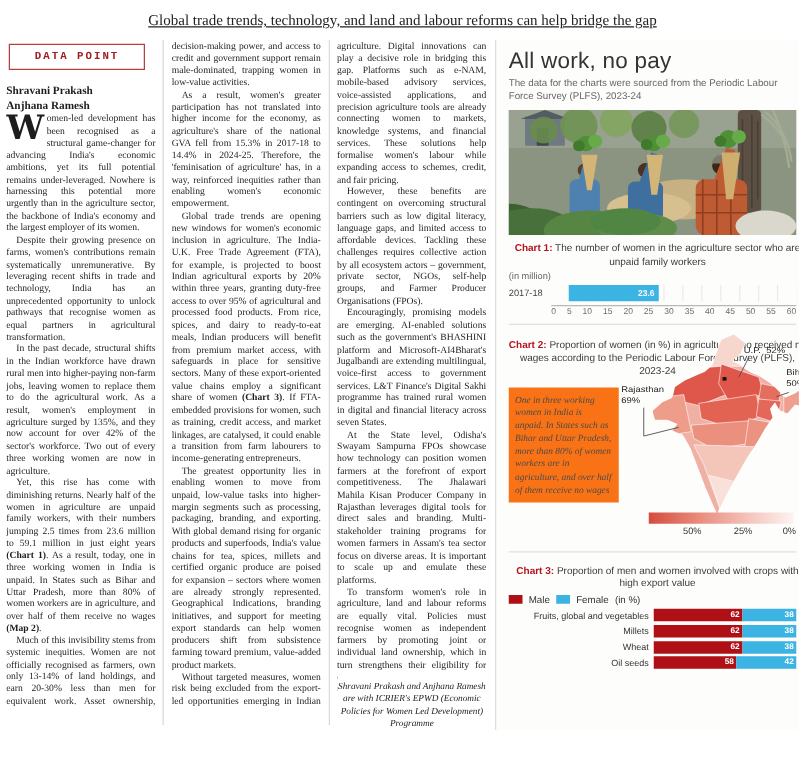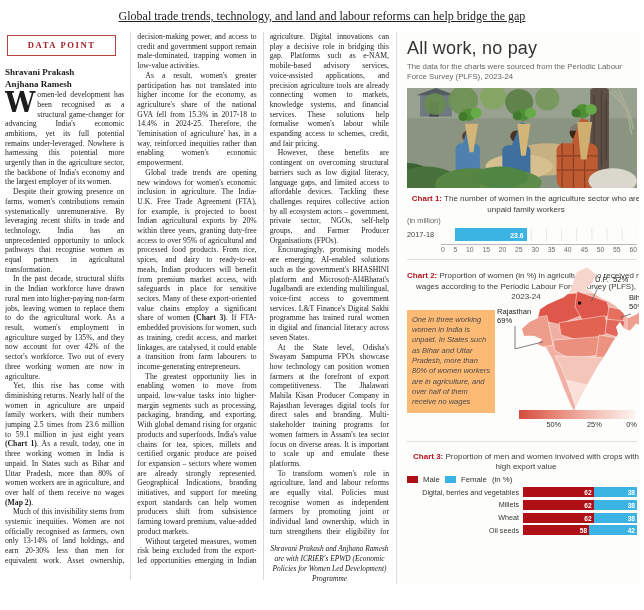--- a/index.html
+++ b/index.html
@@ -6,21 +6,21 @@
   body{width:644px;height:610px;overflow:hidden;font-family:"Liberation Serif",serif;color:#1b1b1b;position:relative;}
   
   .headline{font-family:"DejaVu Serif",serif;font-style:italic;font-weight:700;font-size:22.5px;letter-spacing:-0.6px;text-align:center;margin:6px 6px 0;color:#111;}
   .subtitle{text-align:center;font-size:12px;font-weight:500;text-decoration:underline;margin:9px 0 8px;color:#222;}
   
   .main{display:flex;padding:0 5px;height:552px;}
   .article-wrap{width:384px;position:relative;flex:none;}
   .article{height:548px;overflow:hidden;column-count:3;column-gap:13px;column-rule:1px solid #d9d9d9;font-size:7.7px;line-height:1.26;text-align:justify;color:#1d1d1d;}
   .article p{margin:0;text-indent:8px;}
   .article p.noindent{text-indent:0;}
-  .kicker{border:1px solid #b5403f;color:#a02125;font-weight:700;letter-spacing:1.6px;text-align:center;font-size:8.6px;padding:4px 2px;margin:3px 8px 10px 2px;font-family:Liberation Serif, serif;}
+  .kicker{border:1px solid #b5403f;color:#a02125;font-weight:700;letter-spacing:1.6px;text-align:center;font-size:8.6px;padding:4px 2px;margin:3px 8px 10px 2px;font-family:Liberation Mono, monospace;}
   .authors{font-weight:700;font-size:9px;line-height:1.35;margin:0 0 8px;text-indent:0;}
   .author{display:block;}
   .dropcap{float:left;font-family:"DejaVu Serif",serif;font-weight:700;font-size:27px;line-height:21px;padding:2px 2px 0 0;}
   .chart-ref{font-weight:700;}
   .art-footer{position:absolute;right:0;bottom:0;width:119px;background:#fff;font-style:italic;font-size:7.4px;line-height:1.35;text-align:center;padding-top:6px;}
   
   .panel{flex:1;margin-left:7px;border-left:1px solid #ddd;padding:2px 2px 0 10px;font-family:"Liberation Sans",sans-serif;background:#fdfdfc;overflow:hidden;}
   .panel-title{font-size:18px;font-weight:400;color:#333;margin:4px 0 3px;letter-spacing:.2px;}
   .panel-src{font-size:7.8px;color:#666;line-height:1.3;margin:0 0 6px;width:232px;}
   .photo{width:100%;height:100px;position:relative;overflow:hidden;background:#8a9480;}
@@ -32,21 +32,21 @@
   .c1row{display:flex;align-items:center;height:15px;margin:2px 0;}
   .c1label{width:48px;font-size:7.4px;color:#444;flex:none;}
   .c1track{flex:1;height:13px;background-image:linear-gradient(to right,#e7e7e7 1px,transparent 1px);background-size:calc(100%/12) 100%;}
   .c1bar{height:100%;background:#3bb3e3;position:relative;}
   .c1val{position:absolute;right:3px;top:50%;transform:translateY(-50%);color:#fff;font-size:6.8px;font-weight:700;}
   .c1axis{margin-left:34px;display:flex;justify-content:space-between;font-size:6.8px;color:#6b6b6b;border-top:1px solid #b9b9b9;padding-top:1px;}
   
   .c2{display:flex;margin-top:6px;border-top:1px solid #e2e0dc;padding-top:5px;position:relative;height:170px;}
   .c2left{width:88px;flex:none;}
   .c2cap{font-size:8px;color:#3c3c3c;line-height:1.32;}
-  .c2note{background:#fdba74;font-family:Liberation Sans, sans-serif;font-style:italic;font-size:7.5px;color:#4a4a4a;line-height:1.38;padding:5px 5px;margin-top:7px;}
+  .c2note{background:#f97316;font-family:Liberation Serif, serif;font-style:italic;font-size:7.5px;color:#4a4a4a;line-height:1.38;padding:5px 5px;margin-top:7px;}
   .c2map{flex:1;position:relative;}
   .c2map svg{position:absolute;left:0;top:0;}
   .legend{position:absolute;right:2px;bottom:6px;width:116px;}
   .legend-bar{height:9px;background:linear-gradient(to right,#d44c3e,#e8897b,#f3c1b7,#fdf4f1);}
   .legend-labels{position:relative;height:10px;font-size:7.4px;color:#333;}
   .legend-labels span{position:absolute;top:1px;transform:translateX(-50%);}
   .ll-0{left:30%;} .ll-1{left:65%;} .ll-2{left:97%;}
   
   .c3{border-top:1px solid #e2e0dc;margin-top:6px;padding-top:4px;}
   .c3legend{display:flex;align-items:center;gap:5px;font-size:7.8px;color:#333;margin:2px 0 3px;}
@@ -237,21 +237,21 @@
     <section class="c3">
       <p class="chart-cap"><span class="tag">Chart 3:</span> <span>Proportion of men and women involved with crops with high export value</span></p>
       <div class="c3legend">
         <span class="swatch sw-m"></span>
           <span>Male</span>
         <span class="swatch sw-f"></span>
           <span>Female</span>
         <span>(in %)</span>
       </div>
       <div class="c3row">
-          <span class="c3label">Digital, berries and vegetables</span>
+          <span class="c3label">Fruits, global and vegetables</span>
           <div class="c3track">
             <div class="c3m" style="width: 62%;">
               <span class="c3val">62</span>
             </div>
             <div class="c3f">
               <span class="c3val">38</span>
             </div>
           </div>
         </div>
       <div class="c3row">

